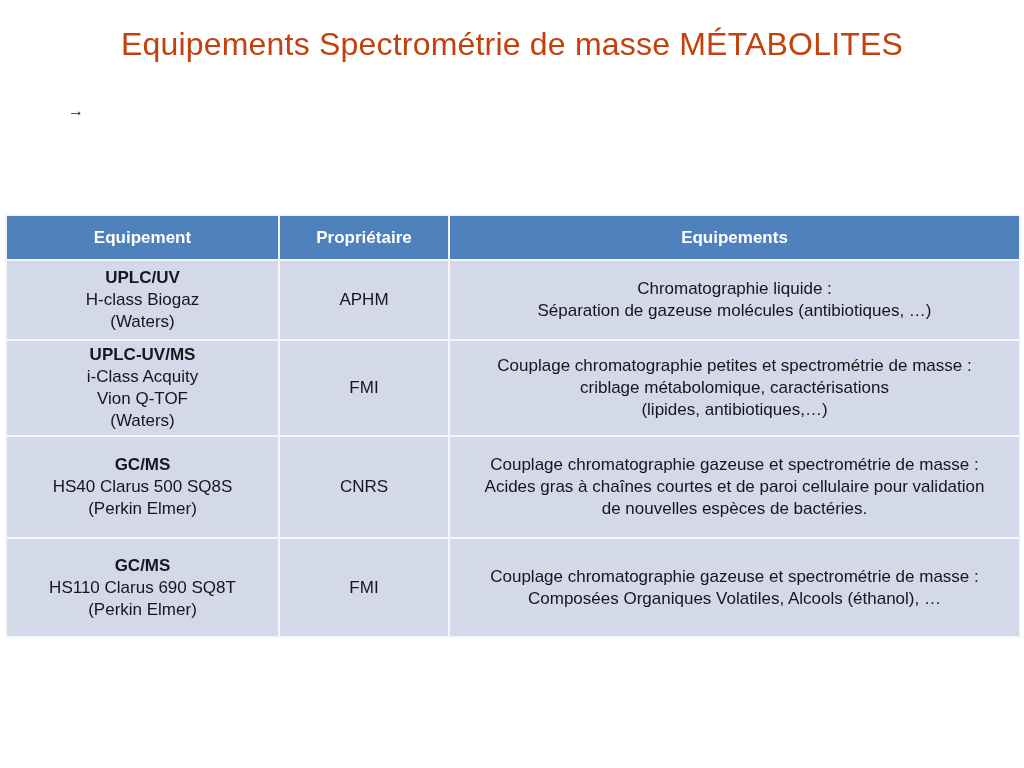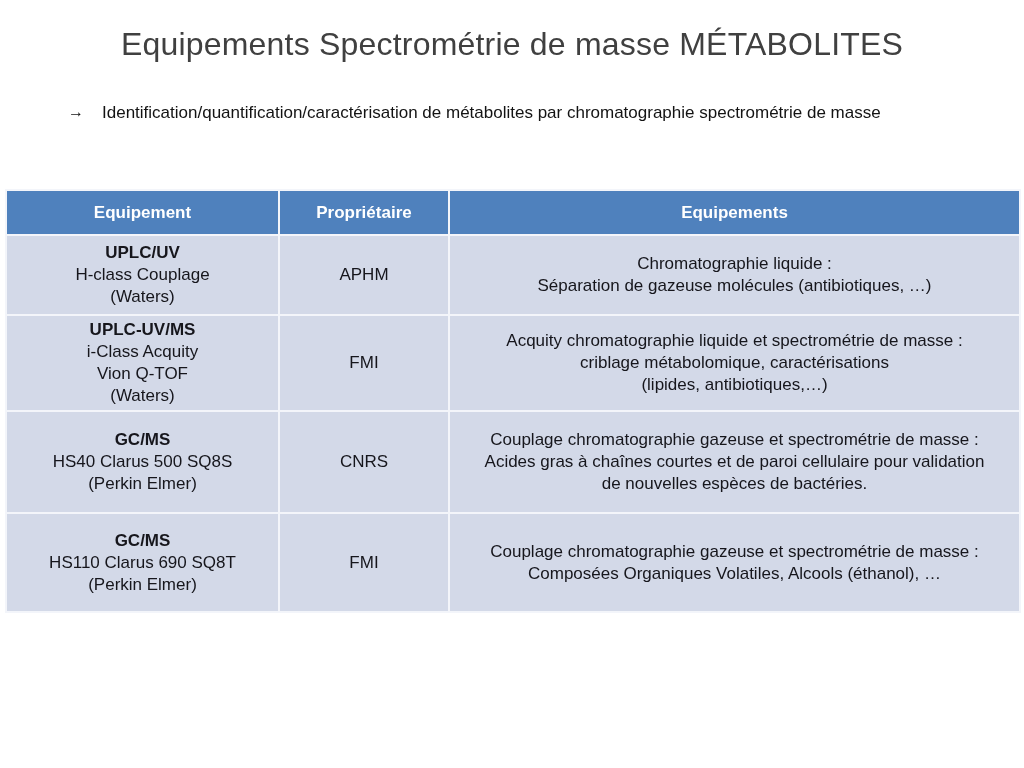--- a/index.html
+++ b/index.html
@@ -2,30 +2,30 @@
 <html><head>
 <meta charset="utf-8">
 <style>
   html, body { margin:0; padding:0; }
   body {
     width:1024px; height:768px; background:#ffffff; position:relative;
     font-family:"Liberation Sans", sans-serif; color:#1a1a1a; overflow:hidden;
   }
   .title {
     position:absolute; top:26px; left:0; width:1024px;
-    text-align:center; font-size:32px; font-weight:400; color:#404040;
+    text-align:center; font-size:32px; font-weight:400; color:#c2410c;
     letter-spacing:0.2px;
   }
   .bullet {
     position:absolute; top:103px; left:68px; width:940px;
     display:flex; align-items:baseline; gap:18px; font-size:17px; color:#131313;
   }
   .bullet .arrow { font-size:16px; font-weight:bold; transform:translateY(-1px); }
   table.equip {
-    position:absolute; top:189px; left:5px; width:1014px;
+    position:absolute; top:214px; left:5px; width:1014px;
     border-collapse:collapse; table-layout:fixed;
   }
   th, td {
     border:2px solid #F3F5FA; text-align:center; vertical-align:middle;
     padding:3px 8px; overflow:hidden;
   }
   th {
     background:#4F81BD; color:#ffffff; font-size:17px; font-weight:bold;
   }
   td {
@@ -36,41 +36,40 @@
   .app-head { text-decoration:none; }
   .app-head .u { }
 </style>
 </head>
 <body>
 
 <div class="title">Equipements Spectrométrie de masse MÉTABOLITES</div>
 
 <div class="bullet">
   <span class="arrow">→</span>
-  <span>Identification/quantification/caractérisation de métabolites par chromatographie spectrométrie de masse</span>
 </div>
 
 <table class="equip">
   <colgroup>
       <col style="width:273px">
       <col style="width:170px">
       <col style="width:571px">
     </colgroup>
   <tbody>
       <tr style="height:45px">
     <th>Equipement</th>
     <th>Propriétaire</th>
     <th>Equipements</th>
   </tr>
 
   <tr style="height:80px">
     <td>
       <div class="cell-lines">
             <div class="bold-line">UPLC/UV</div>
-            <div>H-class Couplage</div>
+            <div>H-class Biogaz</div>
             <div>(Waters)</div>
           </div>
     </td>
     <td>APHM</td>
     <td>
       <div class="app-head"><span class="u">Chromatographie liquide</span><span> :</span></div>
       <div class="cell-lines">
             <div>Séparation de gazeuse molécules (antibiotiques, …)</div>
           </div>
     </td>
@@ -80,21 +79,21 @@
     <td>
       <div class="cell-lines">
             <div class="bold-line">UPLC-UV/MS</div>
             <div>i-Class Acquity</div>
             <div>Vion Q-TOF</div>
             <div>(Waters)</div>
           </div>
     </td>
     <td>FMI</td>
     <td>
-      <div class="app-head"><span class="u">Acquity chromatographie liquide et spectrométrie de masse</span><span> :</span></div>
+      <div class="app-head"><span class="u">Couplage chromatographie petites et spectrométrie de masse</span><span> :</span></div>
       <div class="cell-lines">
             <div>criblage métabolomique, caractérisations</div>
             <div>(lipides, antibiotiques,…)</div>
           </div>
     </td>
   </tr>
 
 
   <tr style="height:102px">
     <td>

